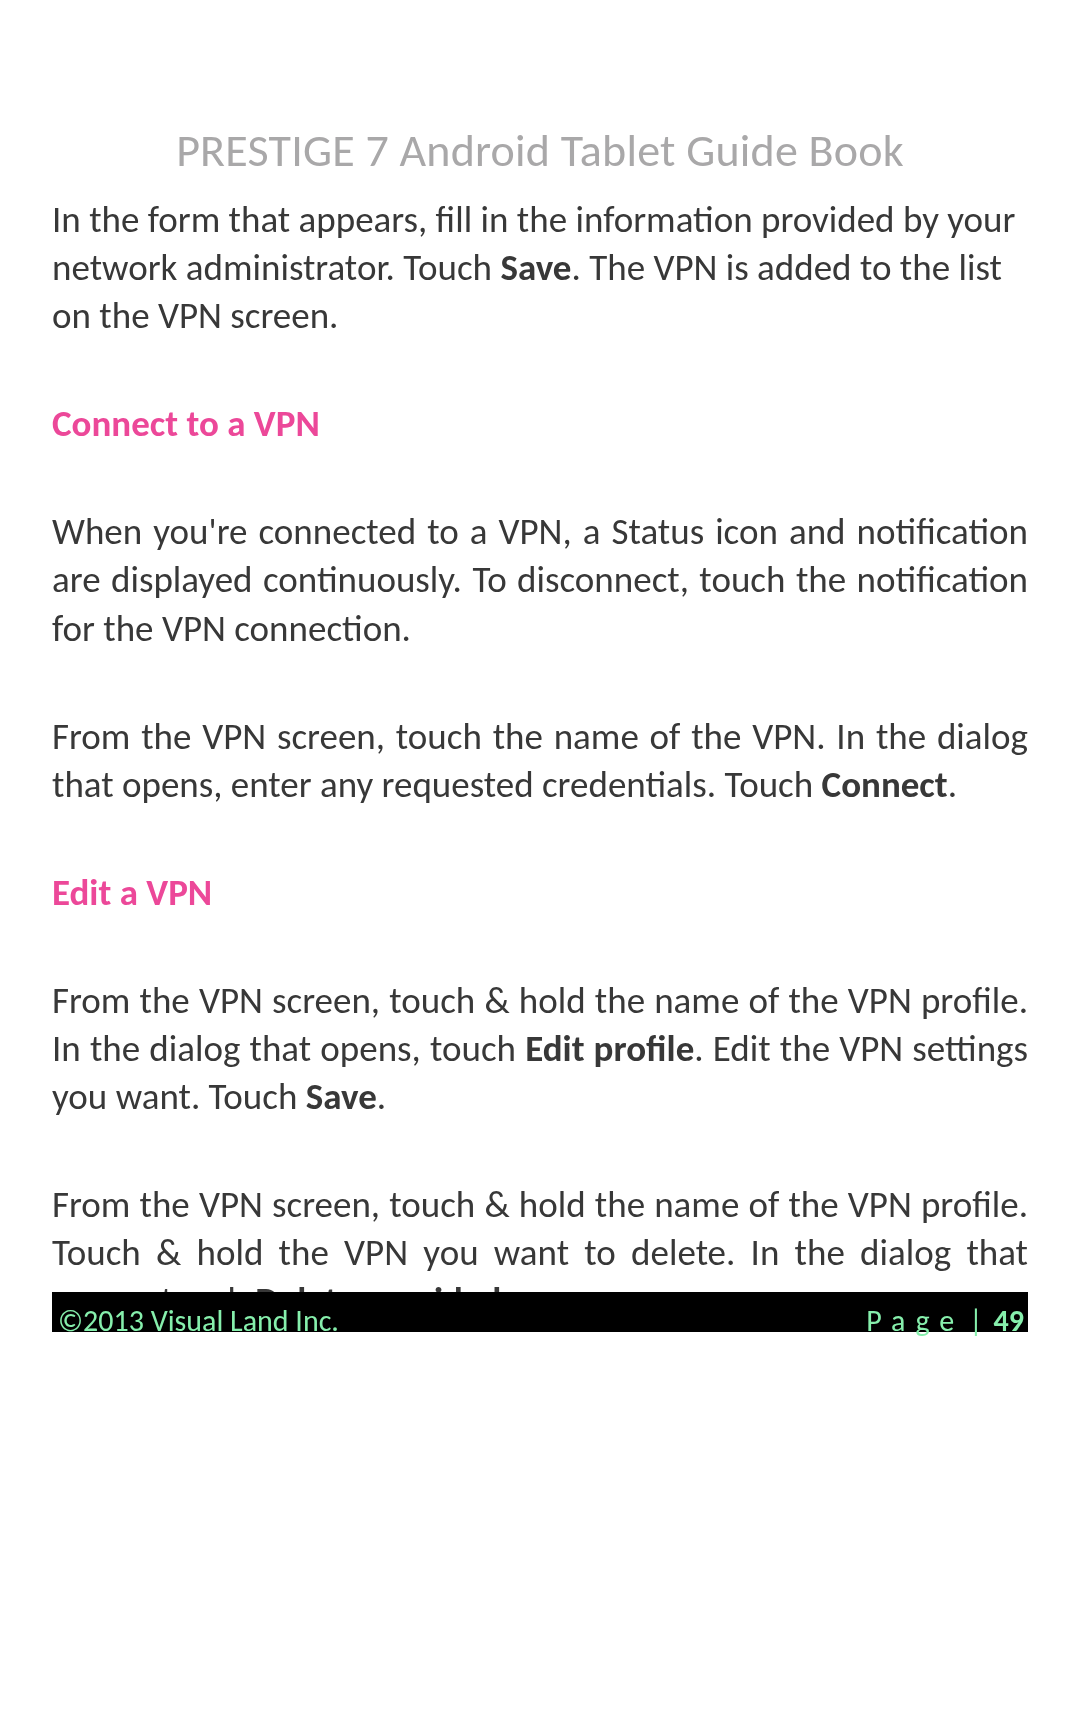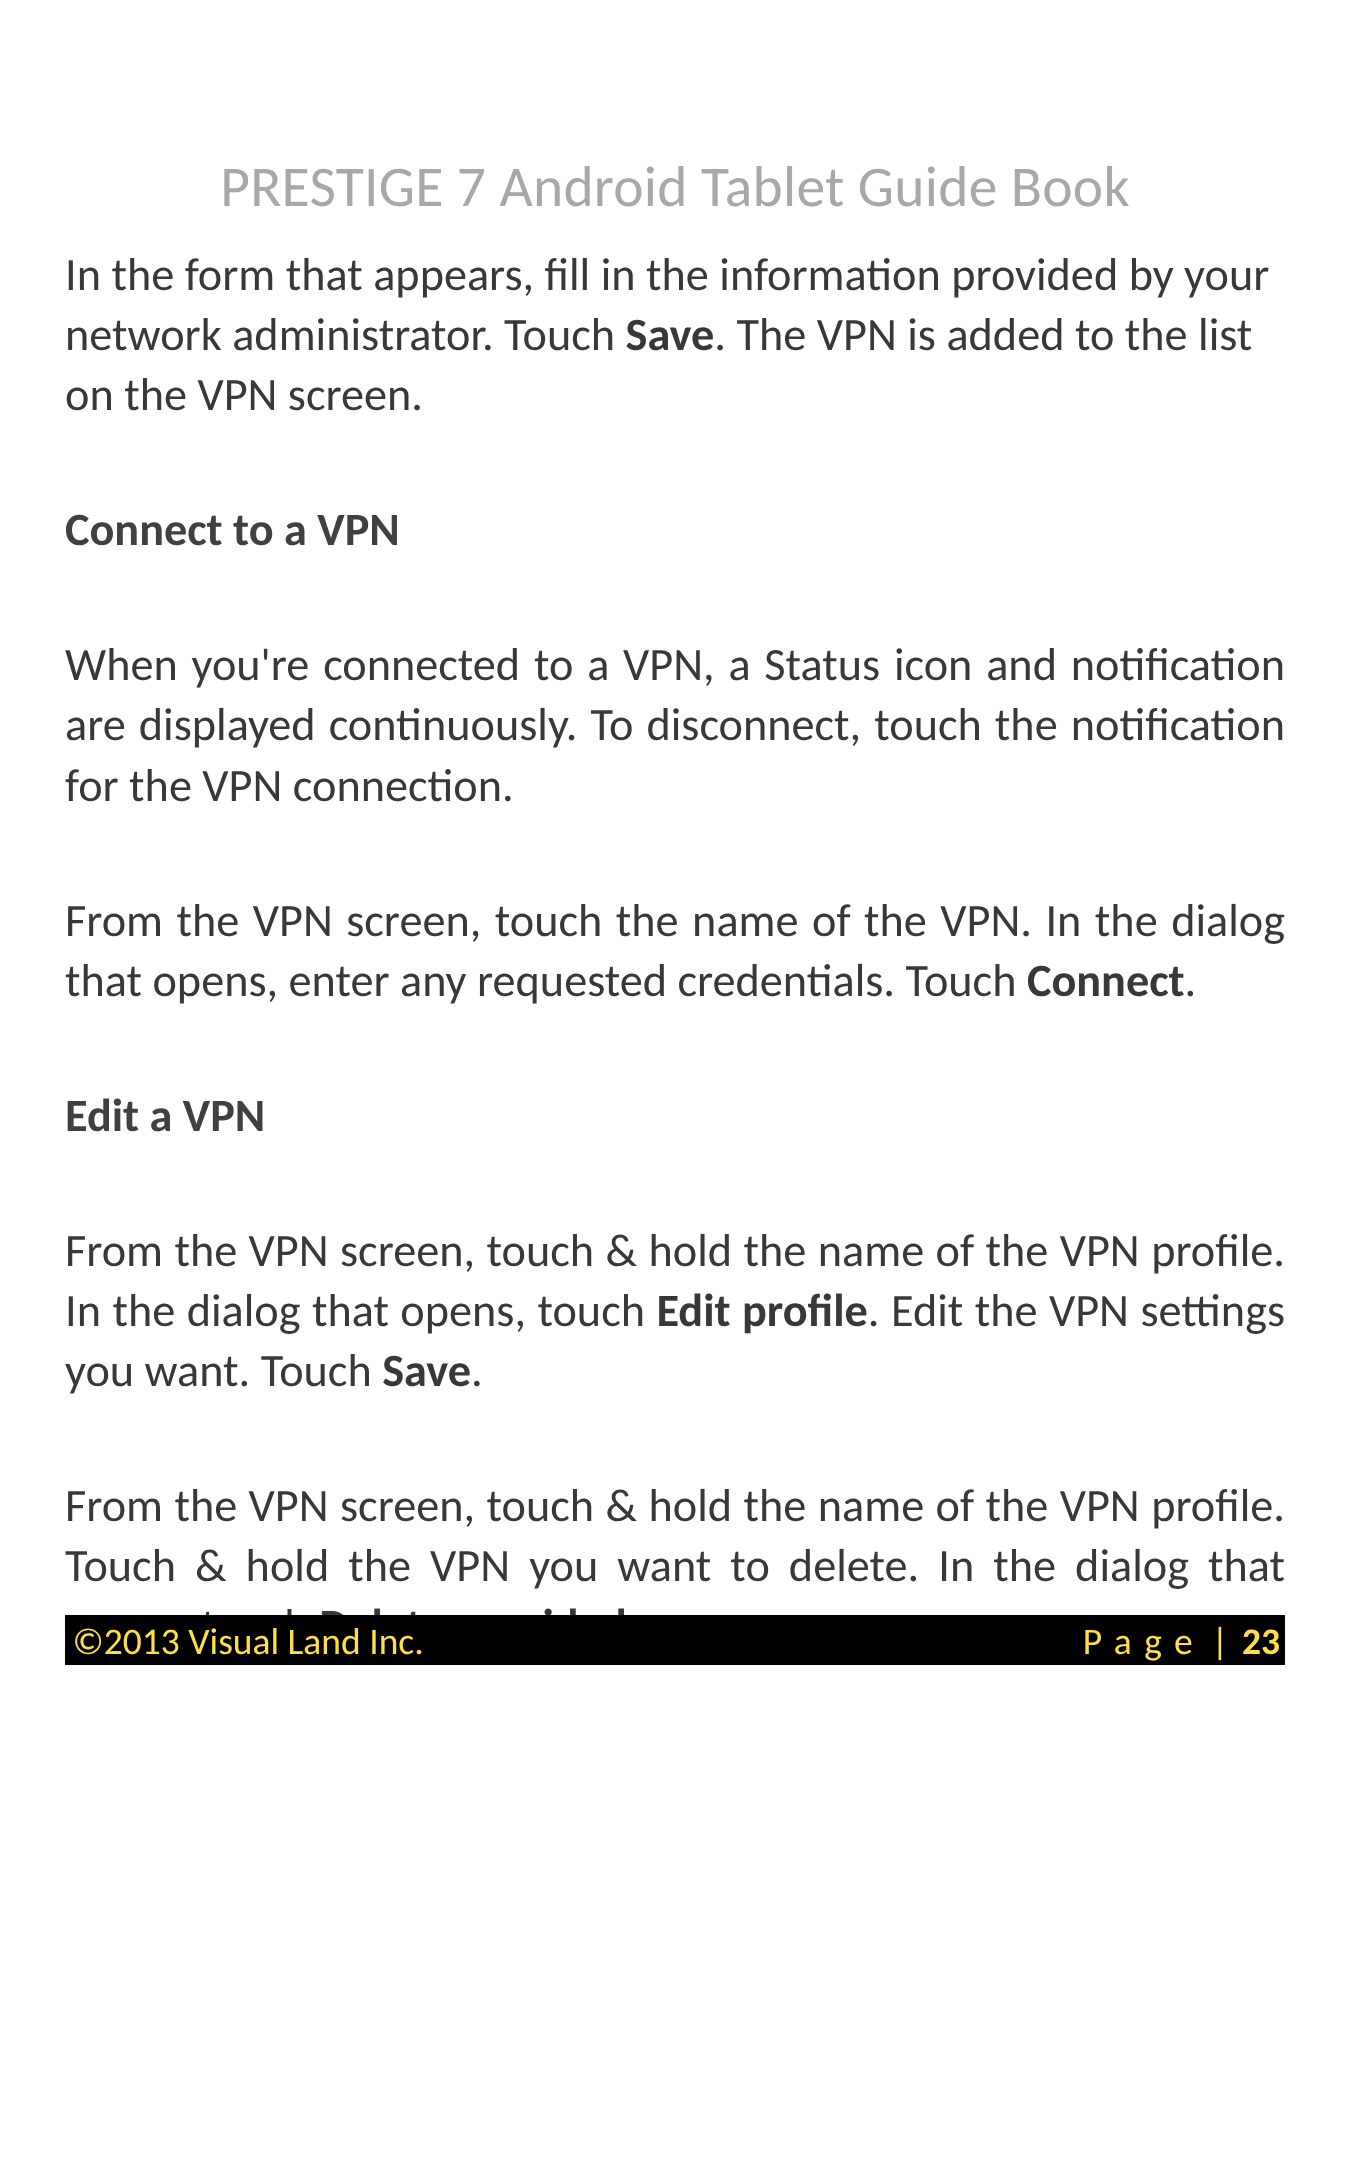--- a/index.html
+++ b/index.html
@@ -22,21 +22,21 @@
   .body-text {
     font-size: 37px;
     line-height: 1.30;
     color: #383838;
   }
   .para { margin-bottom: 60px; }
   .heading {
     font-weight: 700;
     font-size: 37px;
     margin-bottom: 60px;
-    color: #404040;
+    color: #ec4899;
   }
   .bold { font-weight: 700; }
   .justify { text-align: justify; text-align-last: left; }
   .footer {
     position: absolute;
     left: 52px;
     right: 52px;
     bottom: 435px;
   }
   .footer-heading {
@@ -44,23 +44,23 @@
     font-size: 37px;
     color: #383838;
   }
   .footer-bar {
     position: absolute;
     left: 52px;
     right: 52px;
     bottom: 395px;
     height: 40px;
     background: #000000;
-    color: #fde047;
+    color: #86efac;
     display: flex;
-    align-items: flex-end;
+    align-items: center;
     justify-content: space-between;
     font-size: 30px;
     padding: 16px 4px 0 6px;
   }
   .footer-left { }
   .footer-right { letter-spacing: 10px; }
   .footer-right .pnum { letter-spacing: 0; font-weight: 700; }
   .pipe { letter-spacing: 0; margin: 0 4px 0 -2px; }
 </style>
 </head>
@@ -92,17 +92,17 @@
 
     <p class="para justify">
       <span>From the VPN screen, touch &amp; hold the name of the VPN profile. Touch &amp; hold the VPN you want to delete. In the dialog that opens, touch </span><span class="bold">Delete provided</span><span>.</span>
     </p>
   </div>
 
 
   <div class="footer-bar">
     <span class="footer-left">©2013 Visual Land Inc.</span>
     <span class="footer-right">
-      <span>Page</span><span class="pipe"> | </span><span class="pnum">23</span>
+      <span>Page</span><span class="pipe"> | </span><span class="pnum">49</span>
     </span>
   </div>
 
 </div>
 
 </body></html>

